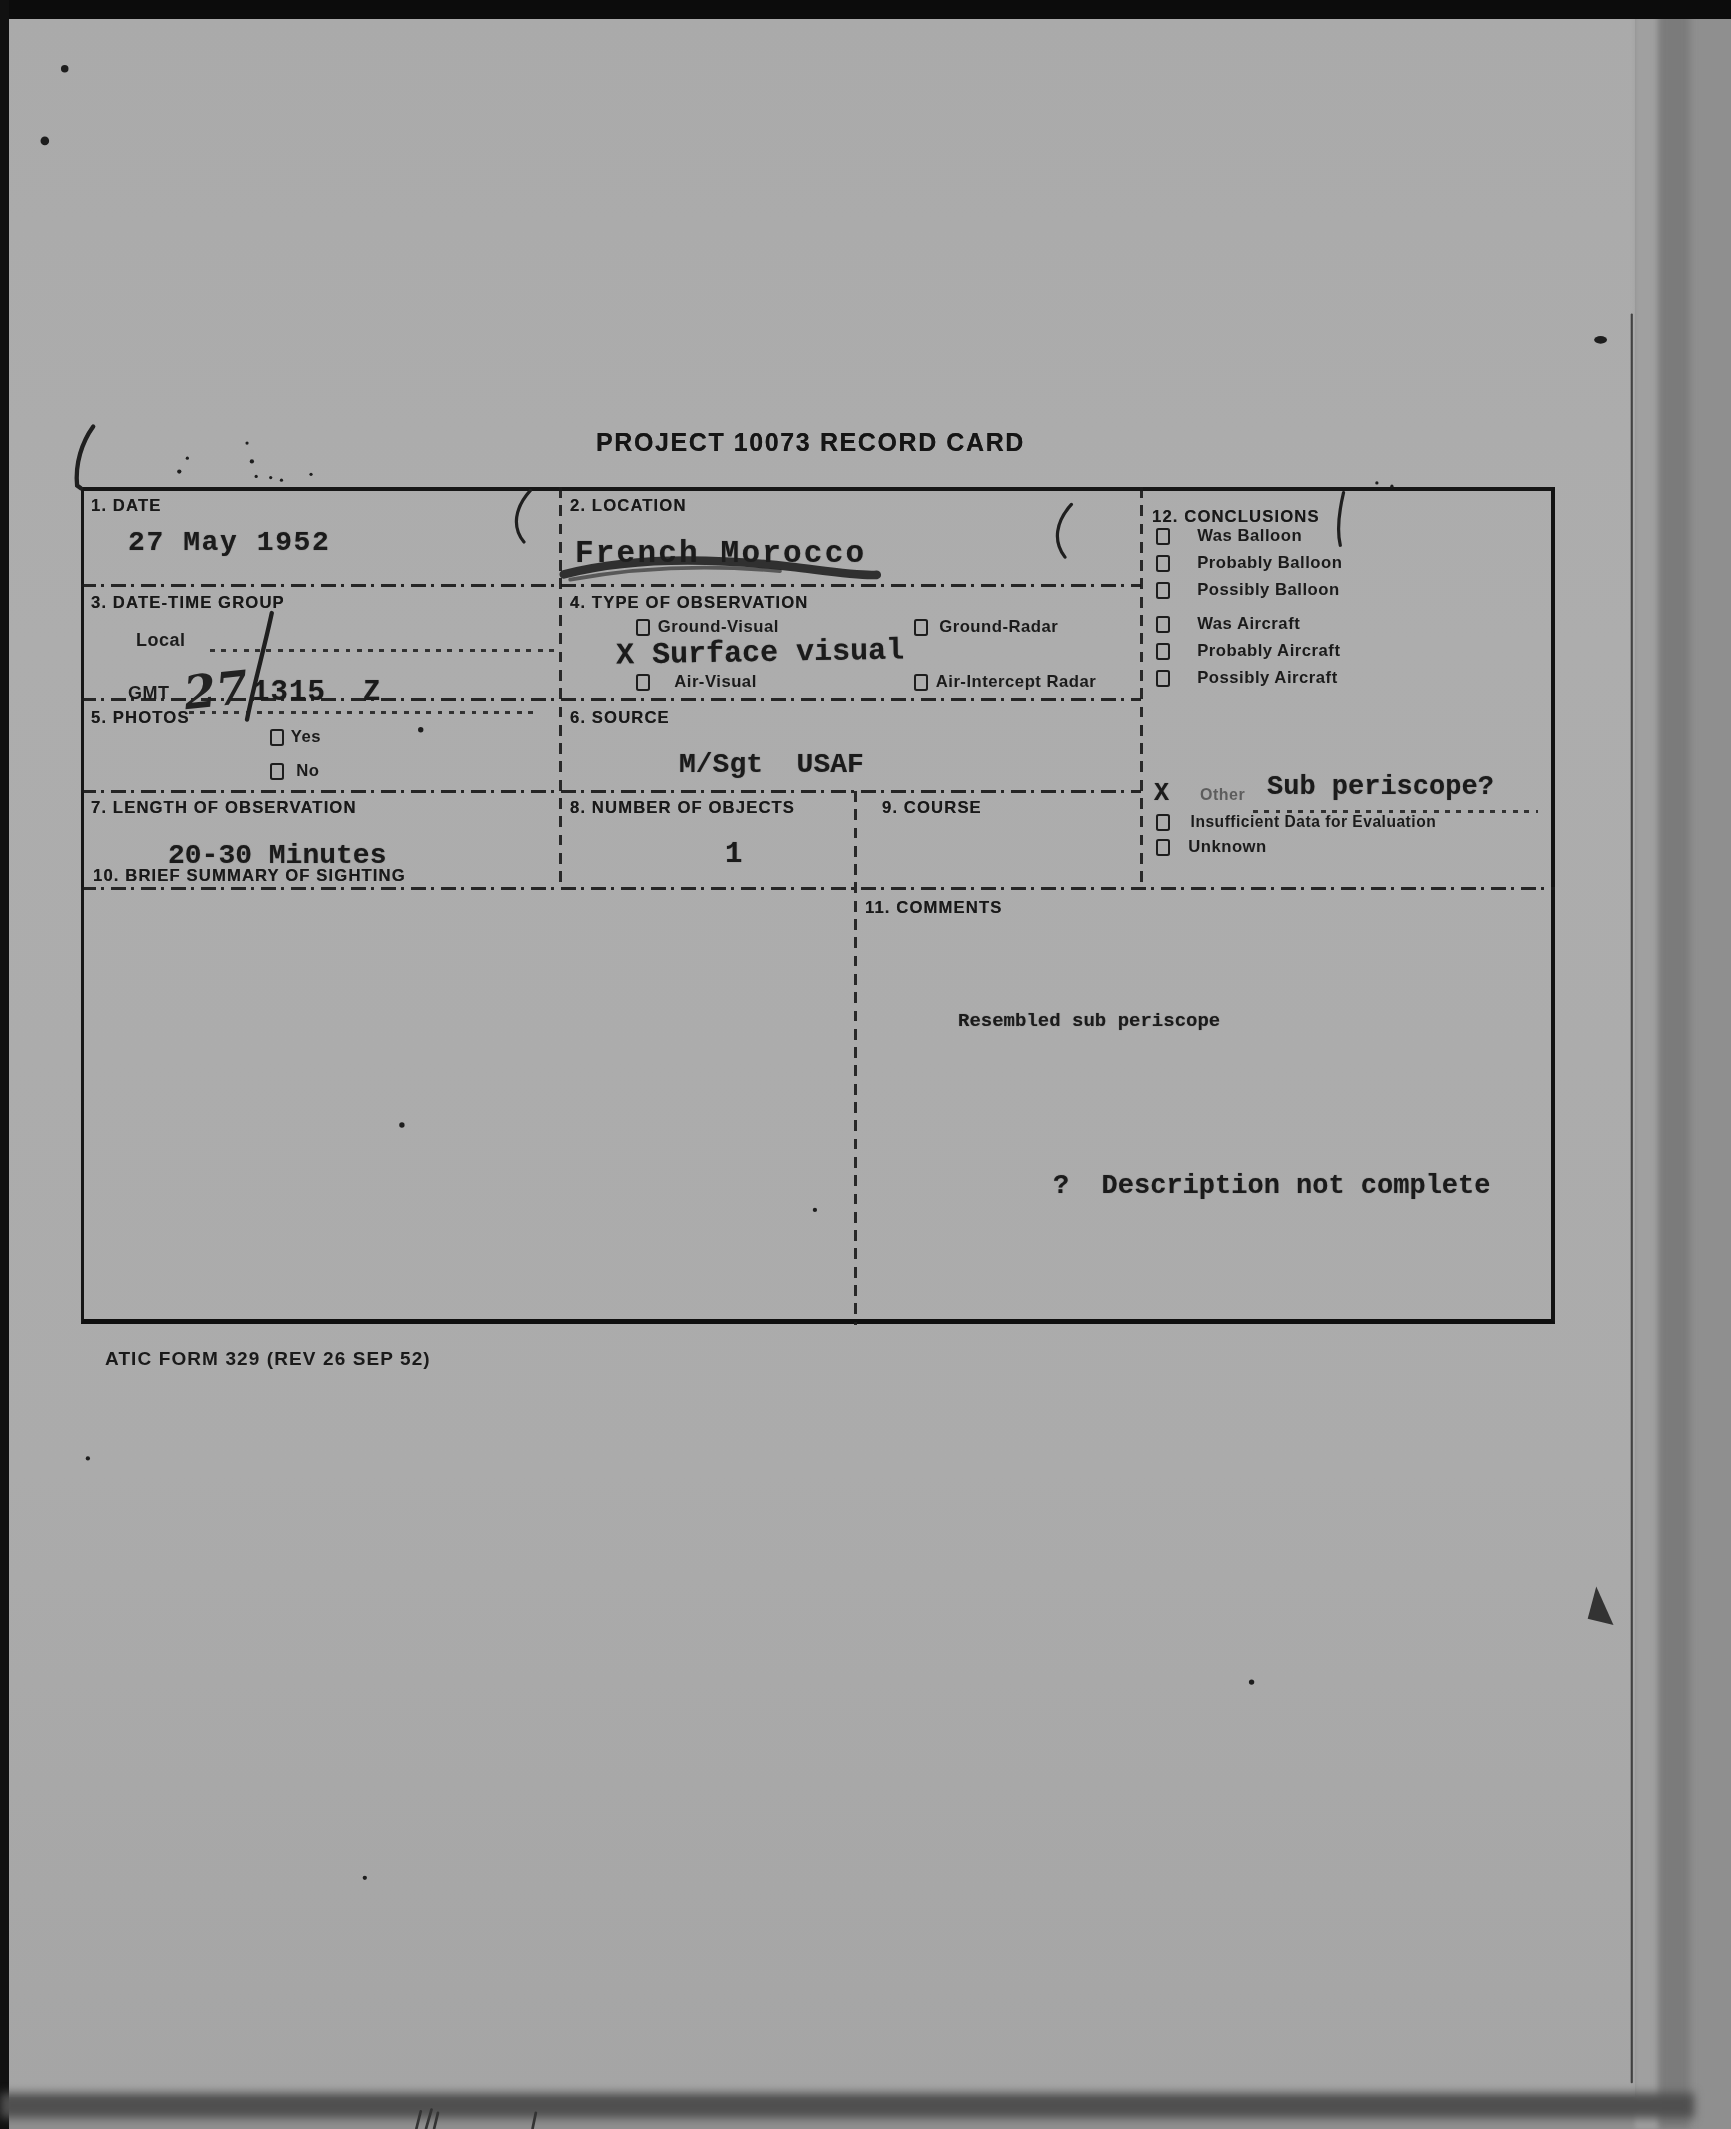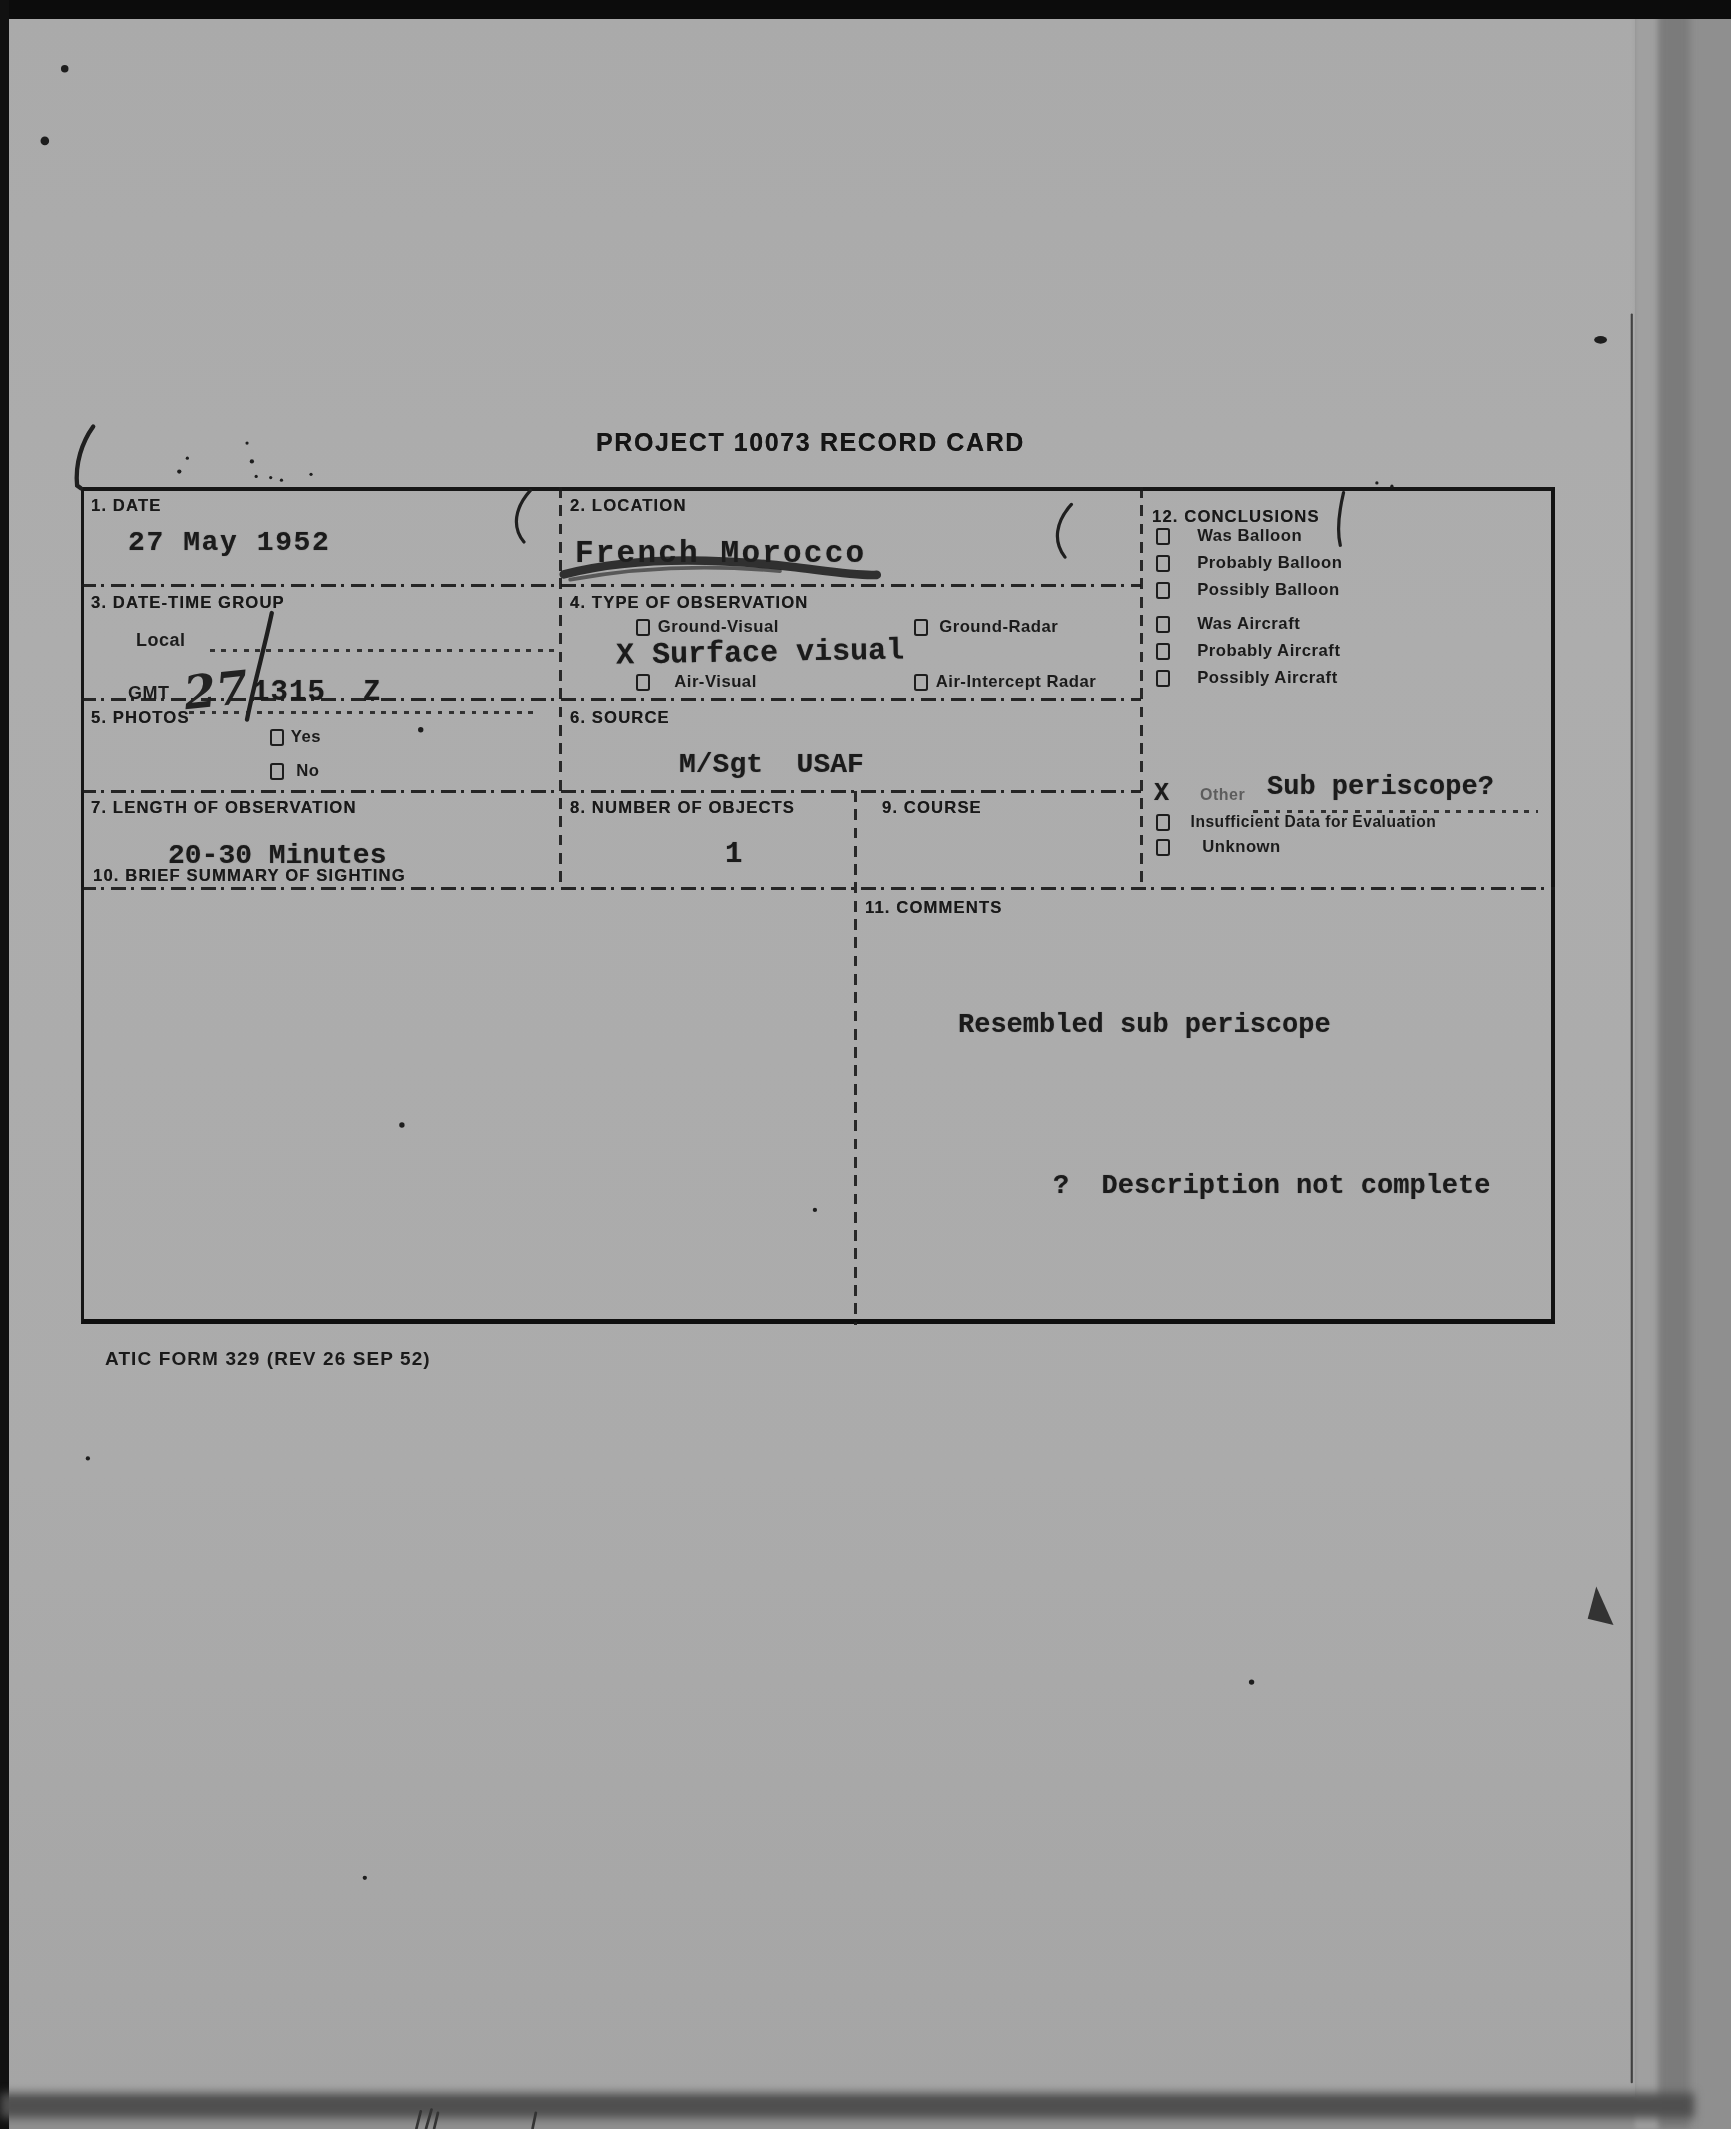--- a/index.html
+++ b/index.html
@@ -124,21 +124,21 @@
   <div class="type" style="left:168px;top:840px;font-size:28px;">20-30 Minutes</div>
 
   <div class="lbl" style="left:570px;top:798px;">8. NUMBER OF OBJECTS</div>
   <div class="type" style="left:725px;top:838px;font-size:29px;">1</div>
 
   <div class="lbl" style="left:882px;top:798px;">9. COURSE</div>
 
   <div class="lbl" style="left:93px;top:866px;">10. BRIEF SUMMARY OF SIGHTING</div>
 
   <div class="lbl" style="left:865px;top:898px;">11. COMMENTS</div>
-  <div class="type" style="left:958px;top:1010px;font-size:27px;">Resembled sub periscope</div>
+  <div class="type" style="left:958px;top:1010px;font-size:19px;">Resembled sub periscope</div>
   <div class="type" style="left:1053px;top:1171px;font-size:27px;">?  Description not complete</div>
 
   <div class="lbl" style="left:1152px;top:507px;">12. CONCLUSIONS</div>
 
   <div class="cgroup" style="left:1156px;top:526px;">
     <div class="crow">
       <span class="cb"></span>
       <span class="txt">Was Balloon</span>
     </div>
     <div class="crow">
@@ -171,21 +171,21 @@
   <div class="sublbl faint" style="left:1200px;top:786px;font-size:16px;">Other</div>
   <div class="type" style="left:1267px;top:772px;font-size:27px;">Sub periscope?</div>
   <div class="dotline" style="left:1253px;top:810px;width:285px;"></div>
 
   <div class="crow" style="left:1156px;top:813px;">
     <span class="cb"></span>
     <span class="txt" style="margin-left:20.4px;font-size:15.6px;">Insufficient Data for Evaluation</span>
   </div>
   <div class="crow" style="left:1156px;top:837px;">
     <span class="cb"></span>
-    <span class="txt" style="margin-left:32px;">Unknown</span>
+    <span class="txt" style="margin-left:18px;">Unknown</span>
   </div>
 
   <div class="footer">ATIC FORM 329 (REV 26 SEP 52)</div>
 
   <svg class="marks" width="1732" height="2129" viewBox="0 0 3220 3959">
     <g stroke="#1f1f1f" fill="none" stroke-linecap="round">
       <path d="M173,793 C152,822 139,862 143,903 L150,908" stroke-width="8"></path>
       <path d="M986,912 C957,944 951,980 974,1008" stroke-width="6"></path>
       <path d="M1992,938 C1963,970 1957,1006 1980,1036" stroke-width="6"></path>
       <path d="M2498,916 C2490,950 2485,985 2492,1014" stroke-width="6"></path>

